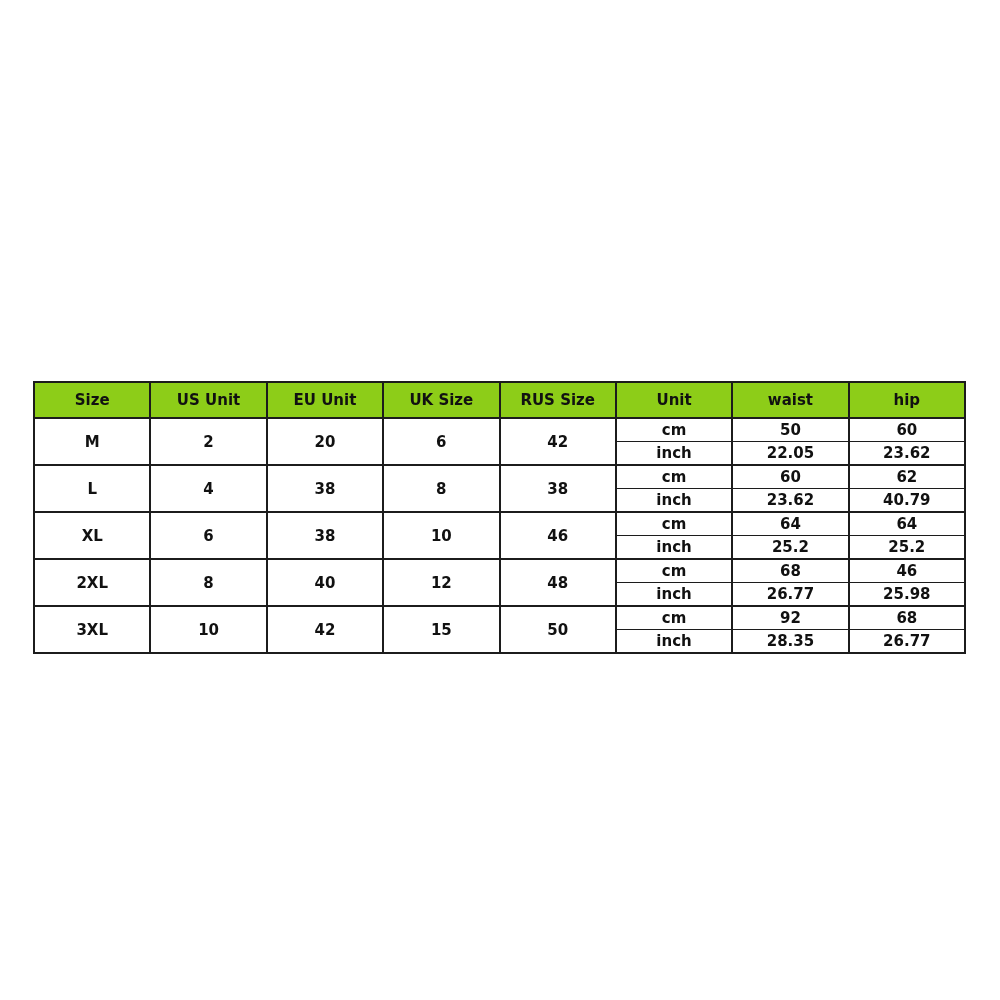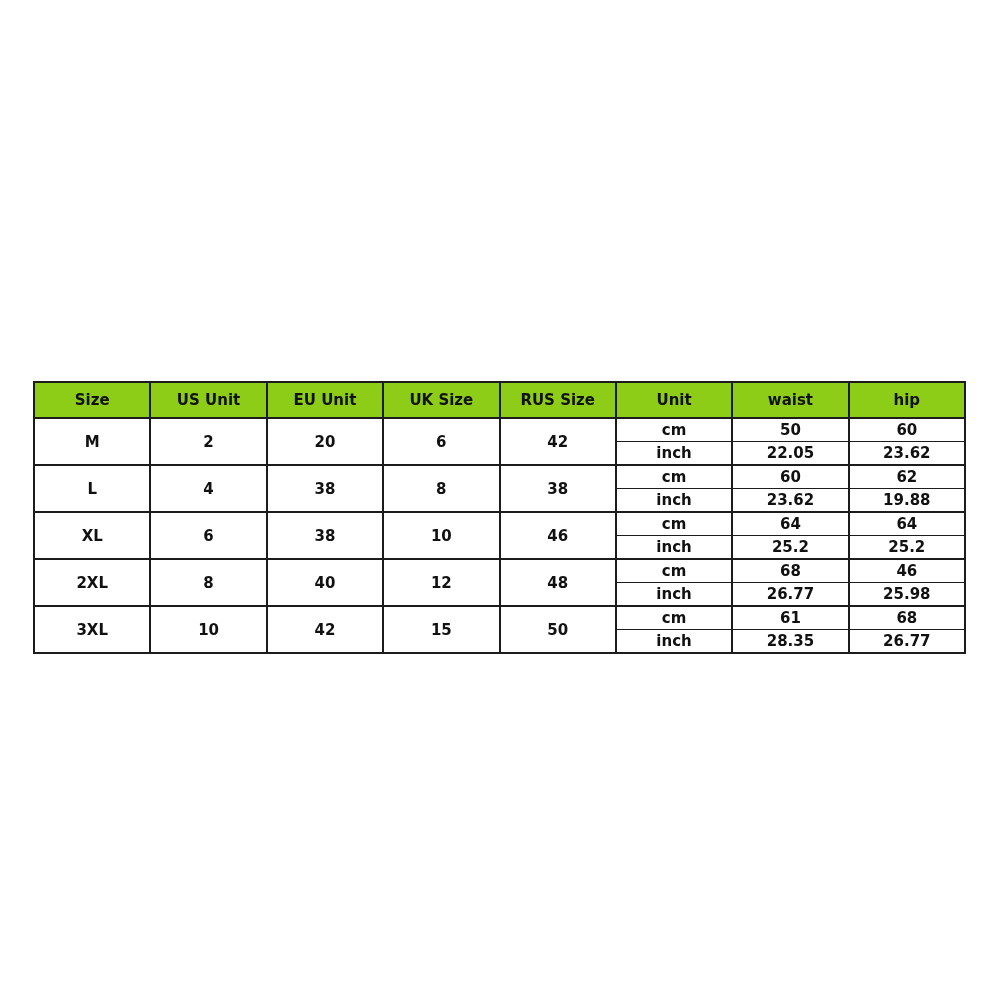--- a/index.html
+++ b/index.html
@@ -99,21 +99,21 @@
           <td rowspan="2">38</td>
           <td rowspan="2">8</td>
           <td rowspan="2">38</td>
           <td class="sub-top">cm</td>
           <td class="sub-top">60</td>
           <td class="sub-top">62</td>
         </tr>
         <tr>
           <td class="sub-bottom">inch</td>
           <td class="sub-bottom">23.62</td>
-          <td class="sub-bottom">19.88</td>
+          <td class="sub-bottom">40.79</td>
         </tr>
 
         <tr>
           <td rowspan="2">XL</td>
           <td rowspan="2">6</td>
           <td rowspan="2">38</td>
           <td rowspan="2">10</td>
           <td rowspan="2">46</td>
           <td class="sub-top">cm</td>
           <td class="sub-top">64</td>
@@ -141,21 +141,21 @@
           <td class="sub-bottom">25.98</td>
         </tr>
 
         <tr>
           <td rowspan="2">3XL</td>
           <td rowspan="2">10</td>
           <td rowspan="2">42</td>
           <td rowspan="2">15</td>
           <td rowspan="2">50</td>
           <td class="sub-top">cm</td>
-          <td class="sub-top">61</td>
+          <td class="sub-top">92</td>
           <td class="sub-top">68</td>
         </tr>
         <tr>
           <td class="sub-bottom">inch</td>
           <td class="sub-bottom">28.35</td>
           <td class="sub-bottom">26.77</td>
         </tr>
       </tbody>
     </table>
   </div>

